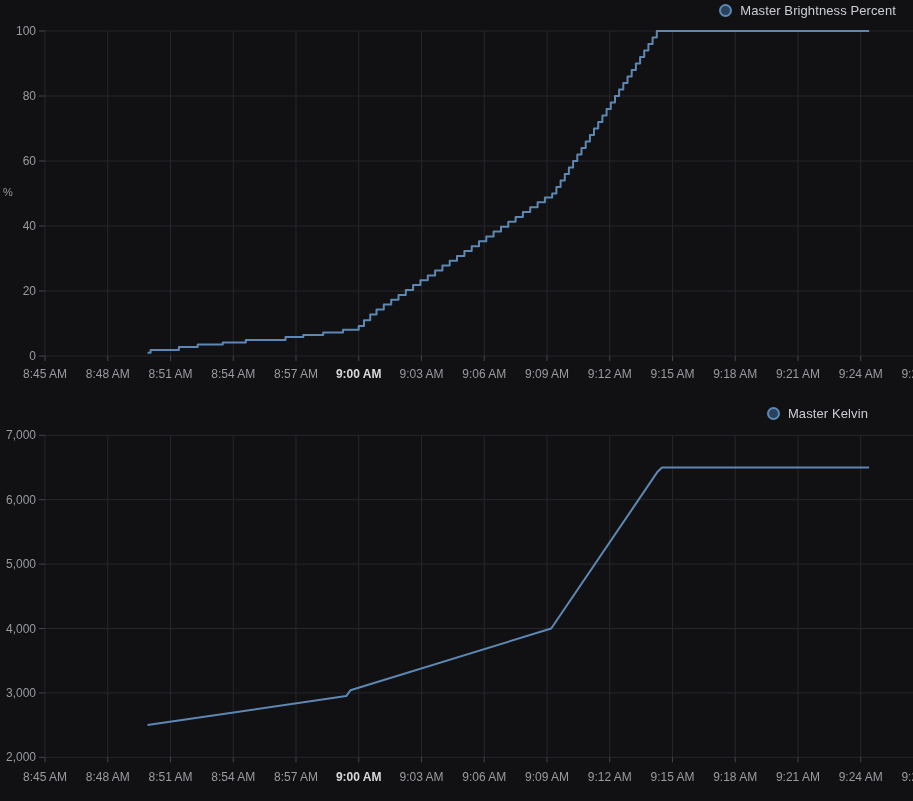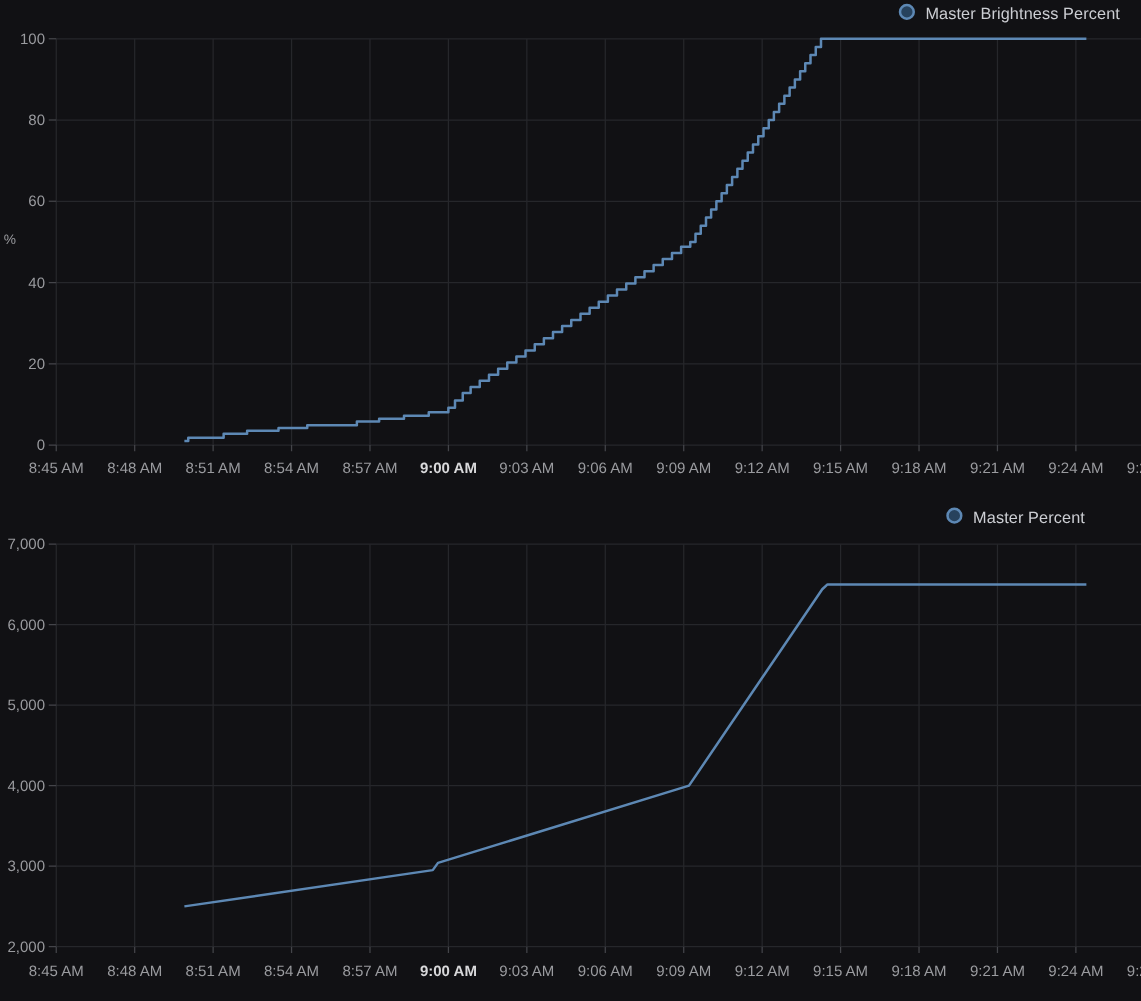--- a/index.html
+++ b/index.html
@@ -6,21 +6,21 @@
   body{
     width:913px;height:801px;position:relative;overflow:hidden;
     background:#111114;
     font-family:"Liberation Sans",sans-serif;
     -webkit-font-smoothing:antialiased;
   }
   .chart-section{position:absolute;left:0;width:913px;}
   #section-brightness{top:0;height:400px;}
   #section-kelvin{top:400px;height:401px;}
   .plot-svg{position:absolute;left:0;top:0;display:block;}
-  .legend{position:absolute;display:flex;gap:8px;cursor:pointer;}
+  .legend{position:absolute;display:flex;align-items:center;gap:8px;cursor:pointer;}
   #legend-brightness{top:3px;right:17px;}
   #legend-kelvin{top:6px;right:45px;}
   .legend-marker{width:13px;height:13px;border-radius:50%;box-sizing:border-box;flex:0 0 auto;}
   .legend-label{font-size:13px;letter-spacing:.1px;}
   .y-title{position:absolute;left:3px;top:186px;font-size:11px;}
 </style>
 </head>
 <body style="background: rgb(17, 17, 20);">
 
 <div id="section-brightness" class="chart-section">
@@ -171,15 +171,15 @@
         <text x="672.4698795180723" y="381" text-anchor="middle" fill="#9a9b9f" font-size="12" font-weight="normal">9:15 AM</text>
         <text x="735.2168674698795" y="381" text-anchor="middle" fill="#9a9b9f" font-size="12" font-weight="normal">9:18 AM</text>
         <text x="797.9638554216867" y="381" text-anchor="middle" fill="#9a9b9f" font-size="12" font-weight="normal">9:21 AM</text>
         <text x="860.710843373494" y="381" text-anchor="middle" fill="#9a9b9f" font-size="12" font-weight="normal">9:24 AM</text>
         <text x="923.4578313253012" y="381" text-anchor="middle" fill="#9a9b9f" font-size="12" font-weight="normal">9:27 AM</text>
       </g>
       <path d="M147.5 325.1L346.2 296.1L350.4 290.3L551.2 228.5L657.8 71.4L662.0 67.5L869.1 67.5" fill="none" stroke="#5d88b4" stroke-width="2" stroke-linejoin="round" stroke-linecap="butt"></path>
     </svg>
   <div id="legend-kelvin" class="legend">
     <span class="legend-marker" style="background: rgb(39, 66, 93); border: 2px solid rgb(93, 136, 180);"></span>
-    <span class="legend-label" style="color: rgb(204, 206, 211);">Master Percent</span>
+    <span class="legend-label" style="color: rgb(204, 206, 211);">Master Kelvin</span>
   </div>
 </div>
 
 </body></html>

